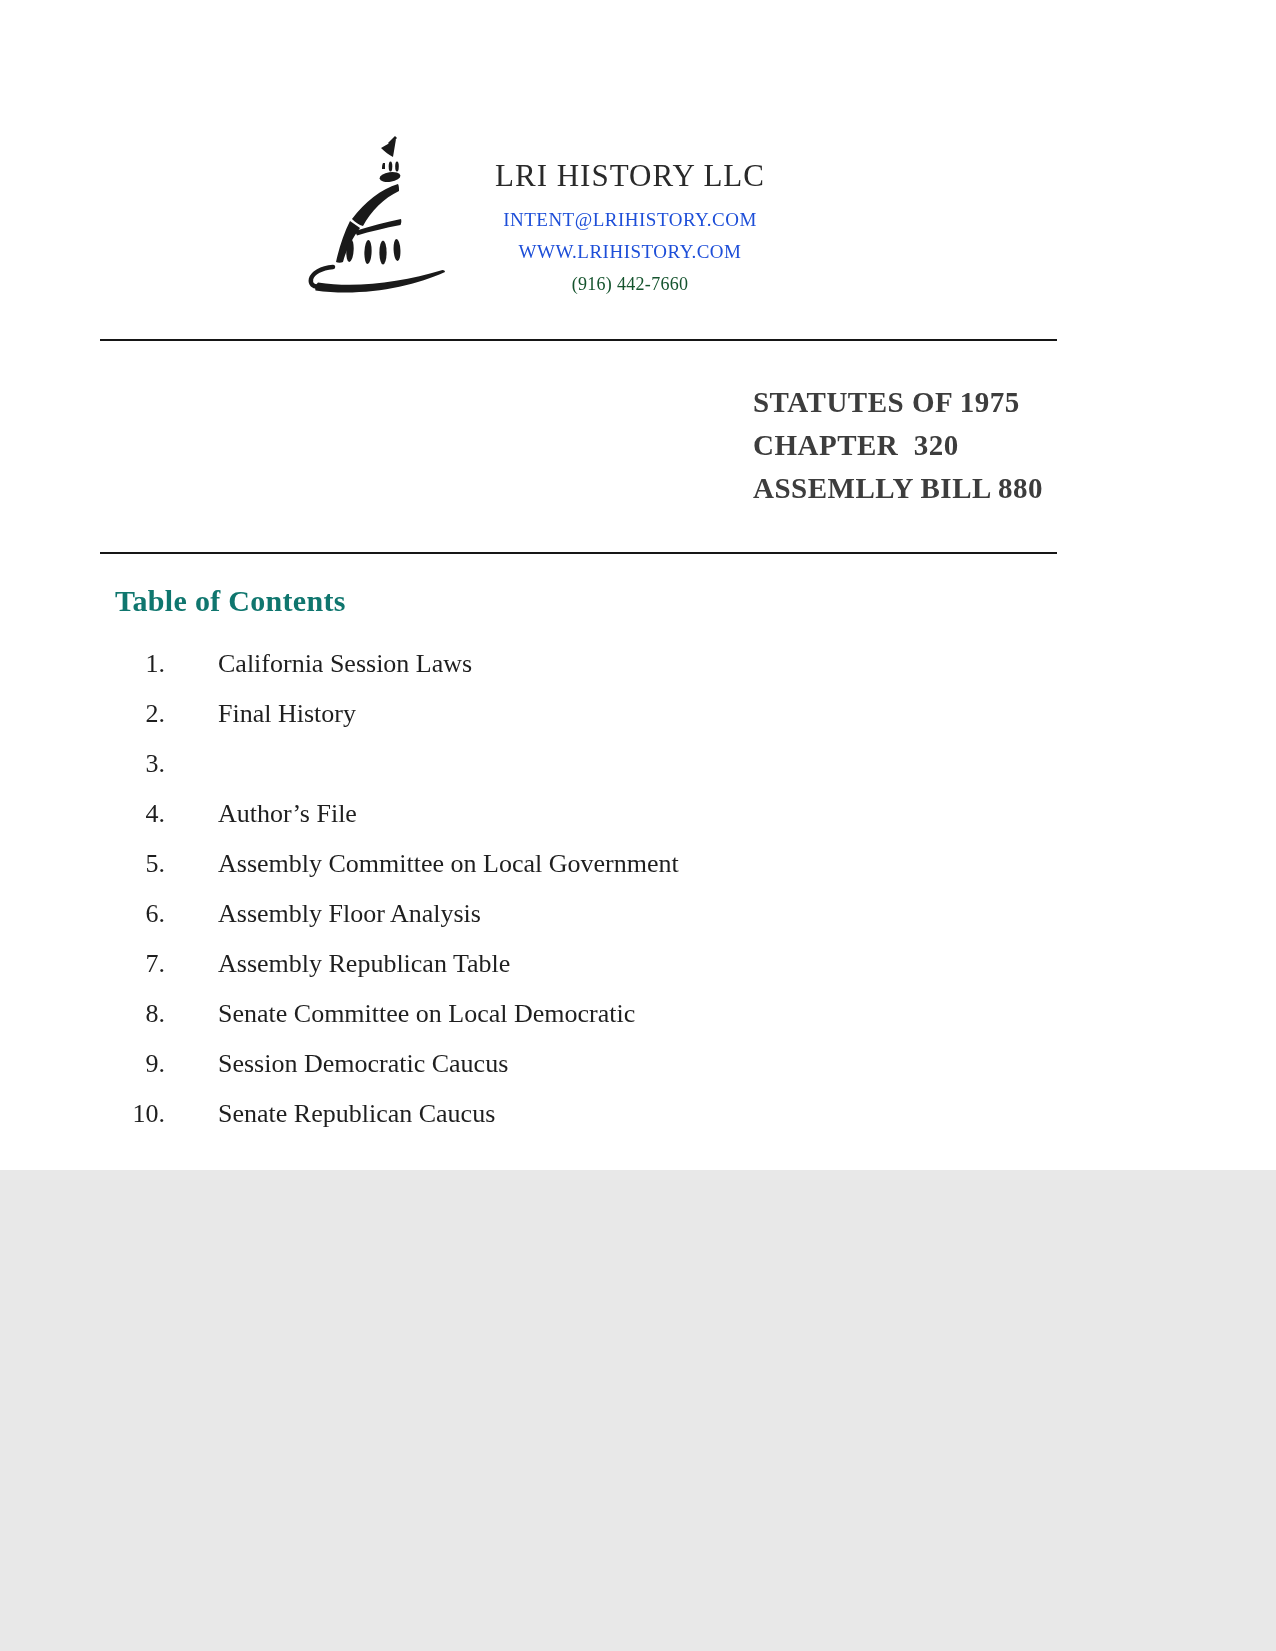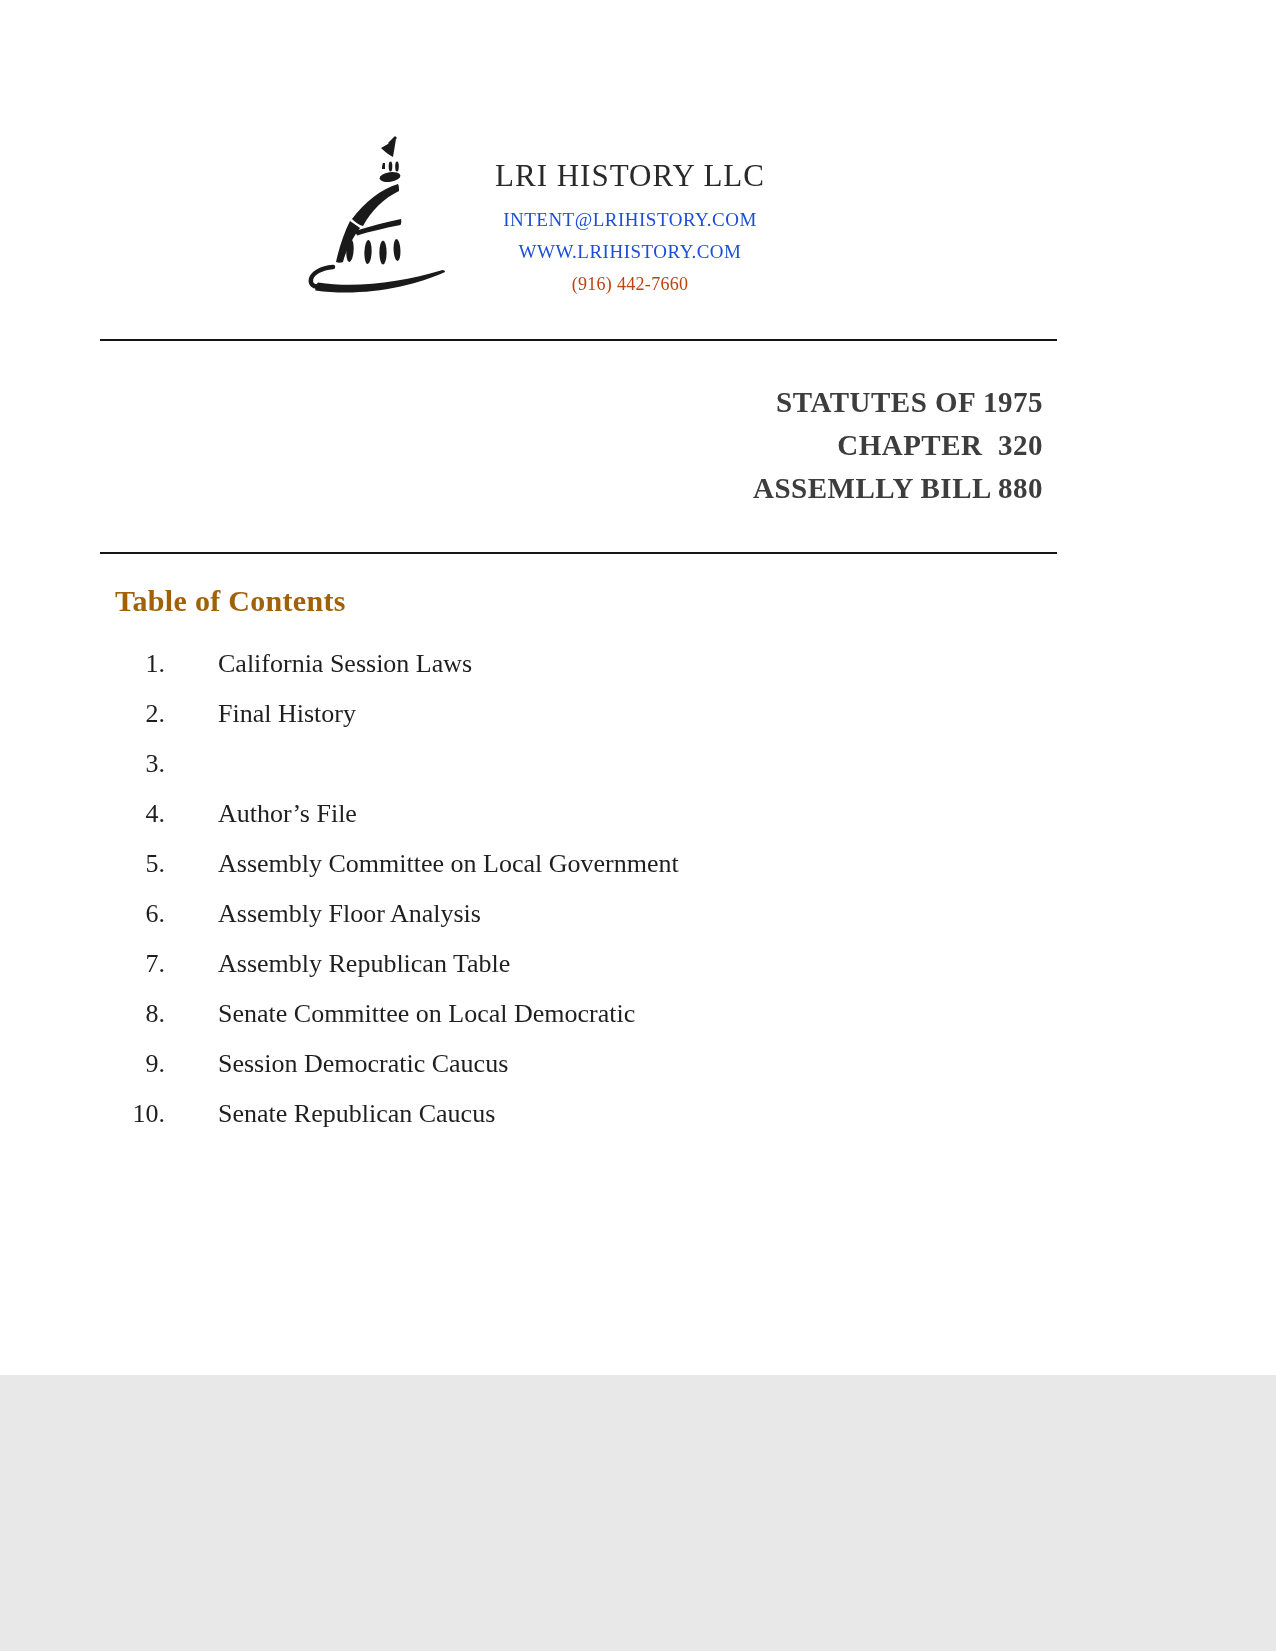--- a/index.html
+++ b/index.html
@@ -1,19 +1,19 @@
 <!DOCTYPE html>
 <html><head>
 <meta charset="utf-8">
 <style>
   html, body { margin: 0; padding: 0; background: #e8e8e8; }
   .page {
     position: relative;
     width: 1276px;
-    height: 1375px;
+    height: 1170px;
     margin: 0 auto;
     background: #ffffff;
     font-family: "Liberation Serif", "DejaVu Serif", serif;
     color: #1f1f1f;
     overflow: hidden;
   }
 
   
   .logo {
     position: absolute;
@@ -44,59 +44,59 @@
     line-height: 24px;
     letter-spacing: 0.5px;
     color: #1d4ed8;
     margin-bottom: 8px;
     white-space: pre;
   }
   .phone-line {
     font-size: 18px;
     line-height: 24px;
     letter-spacing: 0.3px;
-    color: #c2410c;
+    color: #14532d;
     white-space: pre;
   }
 
   
   .rule {
     position: absolute;
     left: 100px;
     width: 957px;
     border-top: 2px solid #161616;
     height: 0;
   }
   .rule-1 { top: 339px; }
   .rule-2 { top: 552px; }
 
   
   .title-block {
     position: absolute;
     top: 381px;
     right: 233px;
-    text-align: right;
+    text-align: left;
     font-weight: bold;
     font-size: 29px;
     line-height: 43px;
     letter-spacing: 0.5px;
     color: #3d3d3d;
   }
   .title-block .title-line { white-space: pre; }
 
   
   .toc-heading {
     position: absolute;
     left: 115px;
     top: 583px;
     font-size: 30px;
     line-height: 36px;
     font-weight: bold;
     letter-spacing: 0.3px;
-    color: #a16207;
+    color: #0f766e;
   }
   .toc-list {
     position: absolute;
     left: 100px;
     top: 650px;
     font-size: 26px;
     color: #1f1f1f;
   }
   .toc-row {
     display: flex;

